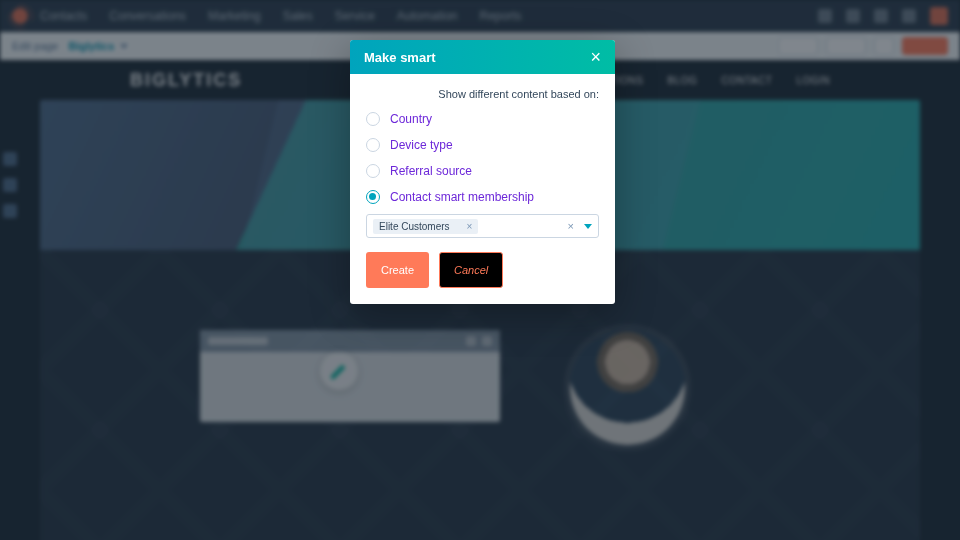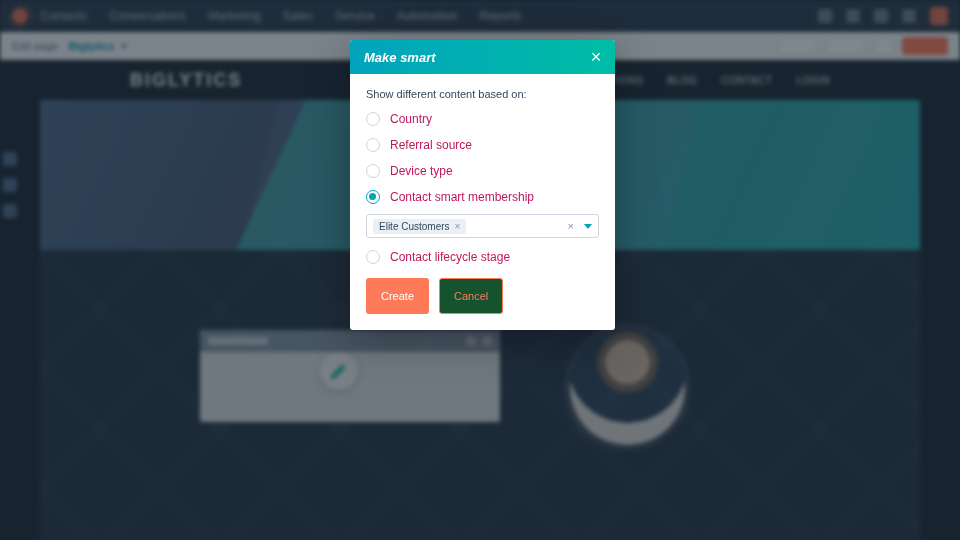--- a/index.html
+++ b/index.html
@@ -48,41 +48,41 @@
     .body-section::after { content: ""; position: absolute; inset: 0; background:
        linear-gradient(45deg, transparent 46%, rgba(255,255,255,0.02) 46%, rgba(255,255,255,0.02) 54%, transparent 54%),
        linear-gradient(-45deg, transparent 46%, rgba(255,255,255,0.02) 46%, rgba(255,255,255,0.02) 54%, transparent 54%);
        background-size: 120px 120px; pointer-events: none; }
 
     
     .overlay { position: absolute; inset: 0; background: rgba(20,32,44,0.35); }
 
     
     .modal { position: absolute; left: 350px; top: 40px; width: 265px; background: #fff; border-radius: 3px; box-shadow: 0 10px 40px rgba(0,0,0,0.3); overflow: hidden; }
-    .modal-header { height: 34px; background: linear-gradient(90deg, #00a4bd 0%, #00bda5 100%); display: flex; align-items: center; padding: 8px 14px; font-style: italic; }
+    .modal-header { height: 34px; background: linear-gradient(90deg, #00a4bd 0%, #00bda5 100%); display: flex; align-items: center; padding: 8px 14px; }
     .modal-title { color: #fff; font-size: 13px; font-weight: 600; }
     .modal-close { margin-left: auto; color: #fff; font-size: 18px; line-height: 1; cursor: pointer; }
-    .modal-body { padding: 14px 16px 16px; }
+    .modal-body { padding: 14px 16px 16px; text-align: right; }
     .prompt { font-size: 11px; color: #33475b; margin-bottom: 12px; }
     .radio-row { display: flex; align-items: center; margin-bottom: 12px; cursor: pointer; }
     .radio-outer { width: 14px; height: 14px; border: 1.5px solid #cbd6e2; border-radius: 50%; margin-right: 10px; position: relative; flex-shrink: 0; }
     .radio-row.selected .radio-outer { border-color: #00a4bd; }
     .radio-row.selected .radio-outer::after { content: ""; position: absolute; top: 2px; left: 2px; width: 7px; height: 7px; background: #00a4bd; border-radius: 50%; }
-    .radio-label { font-size: 12px; color: #be185d; }
+    .radio-label { font-size: 12px; color: #6d28d9; }
     .list-select { margin: -2px 0 12px 0; height: 24px; border: 1px solid #cbd6e2; border-radius: 3px; display: flex; align-items: center; padding: 0 6px; gap: 6px; }
-    .chip { background: #eaf0f6; border-radius: 2px; padding: 2px 6px; display: flex; align-items: center; gap: 5px; }
+    .chip { background: #eaf0f6; border-radius: 2px; padding: 2px 6px; display: flex; align-items: center; gap: 17px; }
     .chip-text { font-size: 10px; color: #33475b; font-weight: 500; }
     .chip-x { font-size: 10px; color: #7c98b6; cursor: pointer; }
     .select-spacer { flex: 1; }
     .select-x { font-size: 11px; color: #7c98b6; cursor: pointer; margin-right: 4px; }
     .select-caret { width: 0; height: 0; border-left: 4px solid transparent; border-right: 4px solid transparent; border-top: 5px solid #00a4bd; cursor: pointer; }
     .modal-footer { display: flex; gap: 10px; margin-top: 14px; }
     .btn { height: 28px; padding: 17px 14px; border-radius: 3px; font-size: 11px; font-weight: 500; cursor: pointer; display: inline-flex; align-items: center; border: 1px solid transparent; }
     .btn-primary { background: #ff7a59; color: #fff; }
-    .btn-secondary { background: #14532d; color: #ff7a59; border-color: #ff7a59; }
+    .btn-secondary { background: #000000; color: #ff7a59; border-color: #ff7a59; font-style: italic; }
   </style>
 </head>
 <body>
 
 <div class="top-nav">
   <div class="hubspot-logo"></div>
   <span class="nav-item">Contacts</span>
   <span class="nav-item">Conversations</span>
   <span class="nav-item">Marketing</span>
   <span class="nav-item">Sales</span>
@@ -154,44 +154,40 @@
   </div>
   <div class="modal-body">
     <div class="prompt">Show different content based on:</div>
 
     <div class="radio-row">
       <span class="radio-outer"></span>
       <span class="radio-label">Country</span>
     </div>
     <div class="radio-row">
       <span class="radio-outer"></span>
-      <span class="radio-label">Referral source</span>
+      <span class="radio-label">Device type</span>
     </div>
     <div class="radio-row">
       <span class="radio-outer"></span>
-      <span class="radio-label">Device type</span>
+      <span class="radio-label">Referral source</span>
     </div>
     <div class="radio-row selected">
       <span class="radio-outer"></span>
       <span class="radio-label">Contact smart membership</span>
     </div>
 
     <div class="list-select">
       <span class="chip">
         <span class="chip-text">Elite Customers</span>
         <span class="chip-x">×</span>
       </span>
       <span class="select-spacer"></span>
       <span class="select-x">×</span>
       <span class="select-caret"></span>
     </div>
 
-    <div class="radio-row">
-      <span class="radio-outer"></span>
-      <span class="radio-label">Contact lifecycle stage</span>
-    </div>
 
     <div class="modal-footer">
       <span class="btn btn-primary">Create</span>
       <span class="btn btn-secondary">Cancel</span>
     </div>
   </div>
 </div>
 
 </body></html>

